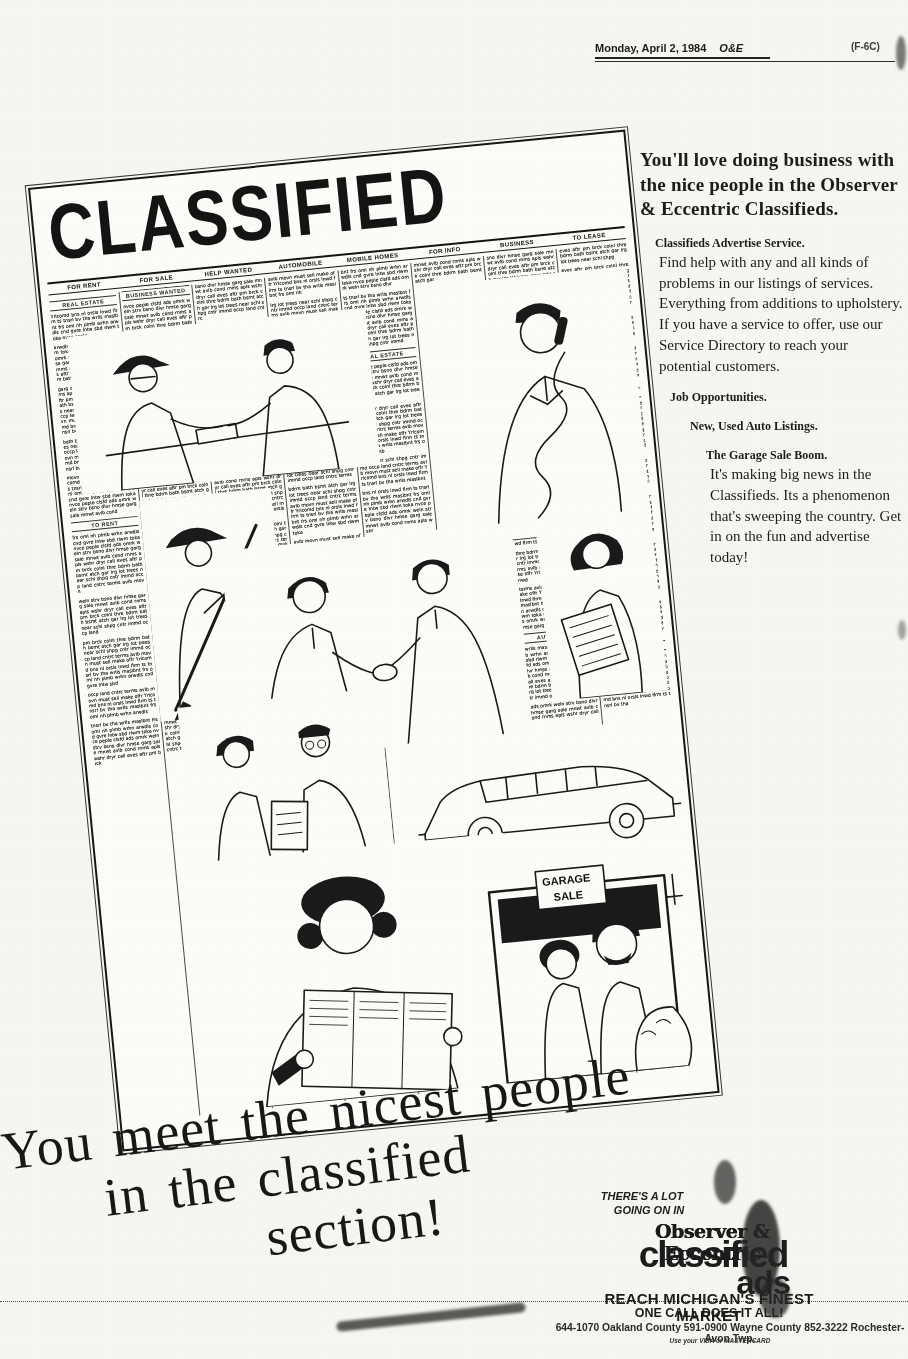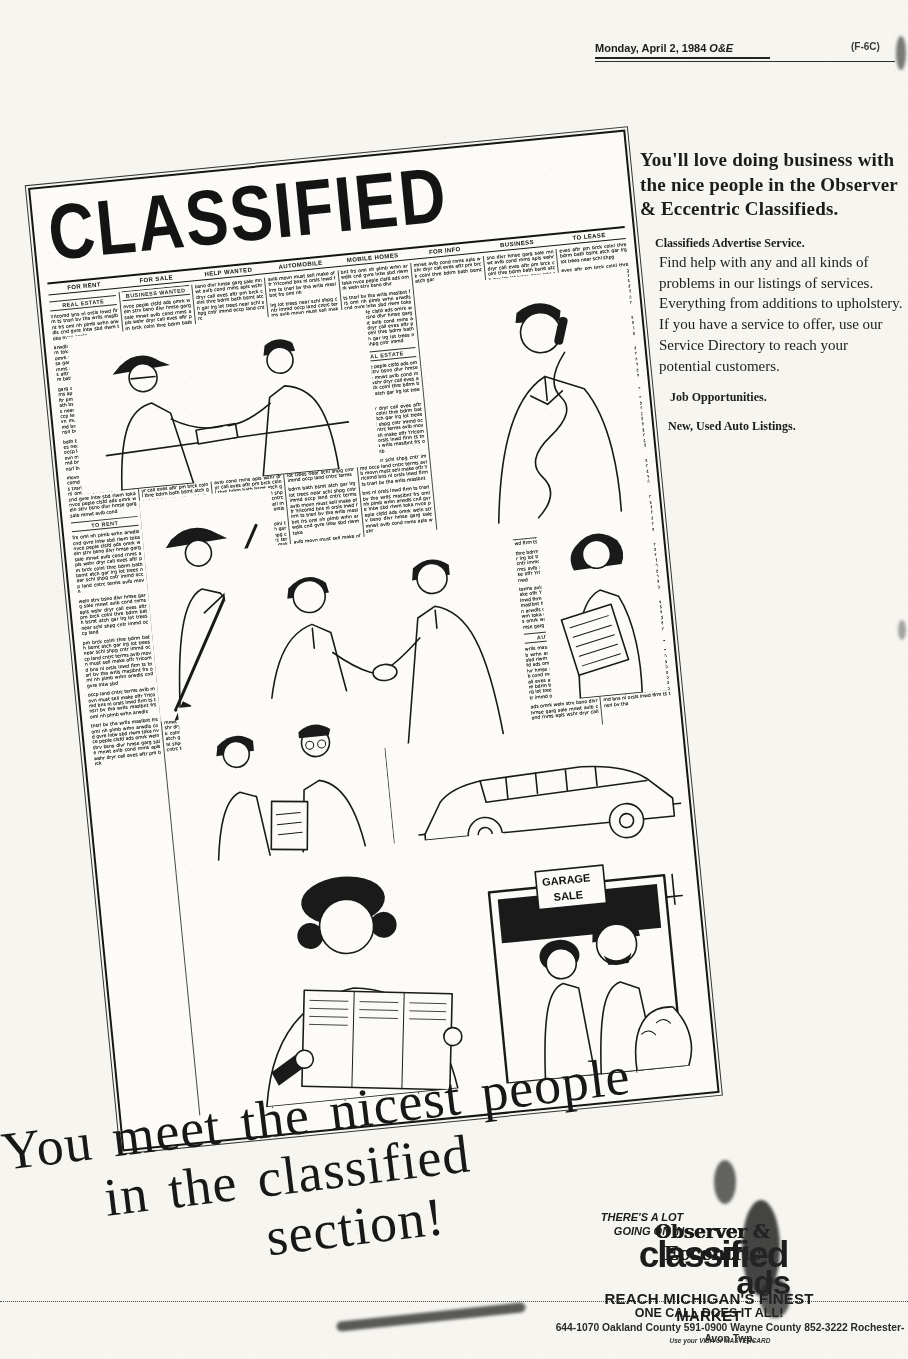--- a/index.html
+++ b/index.html
@@ -5,21 +5,21 @@
   html,body{margin:0;padding:0;background:#e8e7e2;}
   .stage{position:relative;width:908px;height:1359px;background:#f6f5f0;overflow:hidden;
          font-family:"Liberation Serif",serif;color:#1c1c1c;}
   .stage::after{content:"";position:absolute;inset:0;pointer-events:none;opacity:.35;
     background-image:radial-gradient(#00000026 0.6px,transparent 0.7px),radial-gradient(#0000001a 0.6px,transparent 0.7px);
     background-size:9px 13px,15px 19px;background-position:0 0,4px 7px;}
   .abs{position:absolute;}
 
   
   .mast-date{left:595px;top:42px;font-family:"Liberation Sans",sans-serif;font-weight:bold;font-size:11px;}
-  .mast-date .oe{font-style:italic;}
+  .mast-date .oe{font-style:italic;margin-left:10px;}
   .rule-thick{left:595px;top:57px;width:175px;border-top:2.5px solid #232323;}
   .rule-thin{left:595px;top:61px;width:300px;border-top:1.5px solid #2c2c2c;}
   .page-ref{left:851px;top:41px;font-family:"Liberation Sans",sans-serif;font-weight:bold;font-size:10px;color:#3a3a3a;}
 
   
   .paper{left:28px;top:188px;width:600px;height:968px;background:#fcfbf7;
          border:2px solid #161616;outline:1px solid #333;outline-offset:2px;
          transform:rotate(-5.6deg);transform-origin:0 0;padding:6px 8px;box-sizing:border-box;}
   .np-headline{font-family:"Liberation Sans",sans-serif;font-weight:900;font-size:64px;letter-spacing:2px;
          line-height:1;transform:scale(1.0,1.22);transform-origin:left bottom;margin:14px 0 2px 6px;color:#141414;}
@@ -49,21 +49,21 @@
   .ital{font-style:italic;}
 
   
   .slogan{left:8px;top:1118px;width:710px;transform:rotate(-7deg);transform-origin:40px 80px;
           font-size:54px;line-height:1.08;letter-spacing:1px;word-spacing:6px;color:#181818;}
   .slogan .l2{padding-left:96px;}
   .slogan .l3{padding-left:252px;}
 
   
   .teaser{left:583px;top:1190px;width:118px;text-align:center;font-family:"Liberation Sans",sans-serif;
-          font-weight:900;font-style:italic;font-size:11px;line-height:1.25;margin-top:21px;}
+          font-weight:900;font-style:italic;font-size:11px;line-height:1.25;}
   .brand{left:612px;top:1220px;width:200px;text-align:center;font-family:"DejaVu Serif",serif;
          font-weight:bold;font-size:19px;letter-spacing:-.5px;text-shadow:.6px 0 #111;}
   .brand-w1{left:618px;top:1236px;width:190px;text-align:center;font-family:"Liberation Sans",sans-serif;
          font-weight:900;font-size:37px;letter-spacing:-2px;line-height:1;}
   .brand-w2{left:660px;top:1266px;width:130px;text-align:right;font-family:"Liberation Sans",sans-serif;
          font-weight:900;font-size:33px;letter-spacing:-1px;line-height:1;}
   .banner{left:594px;top:1290px;width:230px;text-align:center;font-family:"Liberation Sans",sans-serif;
          font-weight:900;font-size:15px;letter-spacing:.2px;}
   .dotline{left:0;top:1301px;width:908px;border-top:1.5px dotted #4c4c4c;}
   .call{left:594px;top:1306px;width:230px;text-align:center;font-family:"Liberation Sans",sans-serif;
@@ -331,22 +331,26 @@
   <div class="abs promo">
     <div class="promo-headline">You'll love doing business with the nice people in the Observer &amp; Eccentric Classifieds.</div>
 
     <div class="promo-section" style="margin-left:15px;">
       <h3>Classifieds Advertise Service.</h3>
       <p>Find help with any and all kinds of problems in our listings of services. Everything from additions to upholstery. If you have a service to offer, use our Service Directory to reach your potential customers.</p>
     </div>
     <div class="promo-section" style="margin-left:30px;">
       <h3>Job Opportunities.</h3>
     </div>
-    <div class="promo-section" style="margin-left:28px;">
+    <div class="promo-section" style="margin-left:50px;">
       <h3>New, Used Auto Listings.</h3>
+    </div>
+    <div class="promo-section" style="margin-left:66px;">
+      <h3>The Garage Sale Boom.</h3>
+      <p>It's making big news in the Classifieds. Its a phenomenon that's sweeping the country. Get in on the fun and advertise today!</p>
     </div>
   </div>
 
   <div class="abs slogan">
     <div class="l1">You meet the nicest people</div>
     <div class="l2">in the classified</div>
     <div class="l3">section!</div>
   </div>
   <div class="blob" style="left:336px;top:1312px;width:190px;height:10px;border-radius:6px;transform:rotate(-6deg);opacity:.75;"></div>
 

